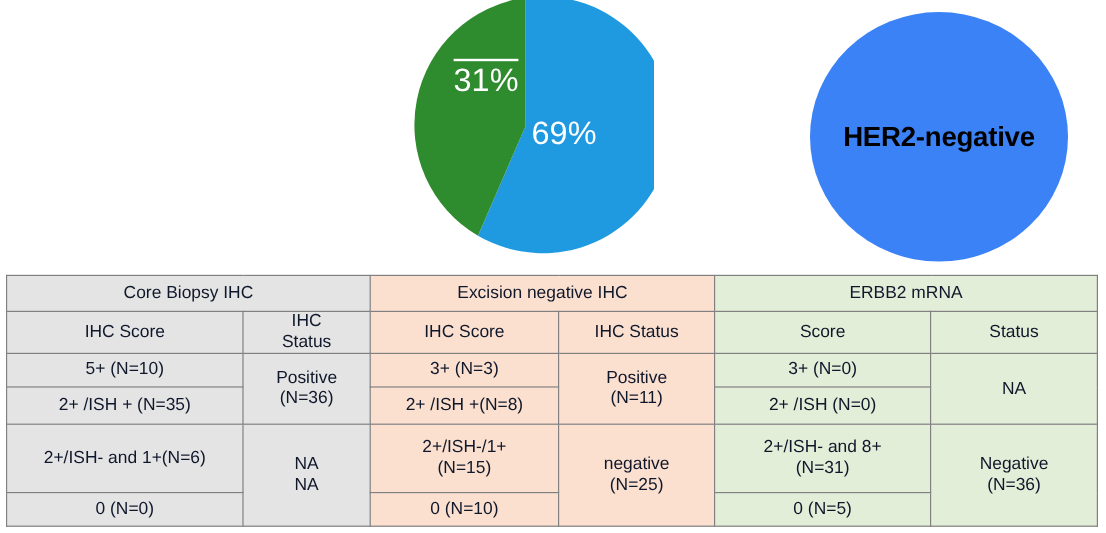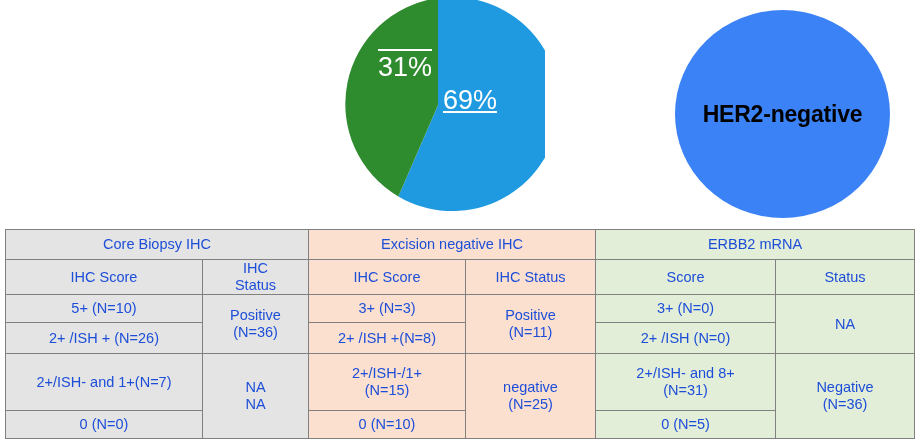--- a/index.html
+++ b/index.html
@@ -68,39 +68,38 @@
     left: 23px;
     top: 54px;
   }
   #pie-label-green .over {
     border-top: 2px solid #ffffff;
     padding-top: 1px;
     margin-left: 24px;
   }
   #pie-label-blue {
     left: 112px;
-    top: 87px;
-    text-decoration: underline;
+    top: 98px;
   }
 
   
   #data-table {
     position: absolute;
     left: 5px;
     top: 229px;
     width: 909px;
     height: 201px;
     border-collapse: collapse;
     table-layout: fixed;
   }
   #data-table td {
     border: 1px solid #808080;
     font-family: "Liberation Sans", sans-serif;
     font-size: 14.5px;
-    color: #1d4ed8;
+    color: #0f172a;
     text-align: center;
     vertical-align: middle;
     padding: 0 20px;
     line-height: 1.18;
   }
   .grp-gray  { background: #e4e4e4; }
   .grp-peach { background: #fbe0d0; }
   .grp-green { background: #e3eed9; }
 
   .cell-multiline { white-space: pre-line; }
@@ -159,27 +158,27 @@
         <td class="grp-gray cell-multiline" rowspan="2">Positive
 (N=36)</td>
         <td class="grp-peach">3+ (N=3)</td>
         <td class="grp-peach cell-multiline" rowspan="2">Positive
 (N=11)</td>
         <td class="grp-green">3+ (N=0)</td>
         <td class="grp-green" rowspan="2">NA</td>
       </tr>
 
       <tr style="height:31px">
-        <td class="grp-gray">2+ /ISH + (N=26)</td>
+        <td class="grp-gray">2+ /ISH + (N=35)</td>
         <td class="grp-peach">2+ /ISH +(N=8)</td>
         <td class="grp-green">2+ /ISH (N=0)</td>
       </tr>
 
       <tr style="height:57px">
-        <td class="grp-gray">2+/ISH- and 1+(N=7)</td>
+        <td class="grp-gray">2+/ISH- and 1+(N=6)</td>
         <td class="grp-gray cell-multiline" rowspan="2">NA
 NA</td>
         <td class="grp-peach cell-multiline">2+/ISH-/1+
 (N=15)</td>
         <td class="grp-peach cell-multiline" rowspan="2">negative
 (N=25)</td>
         <td class="grp-green cell-multiline">2+/ISH- and 8+
 (N=31)</td>
         <td class="grp-green cell-multiline" rowspan="2">Negative
 (N=36)</td>

